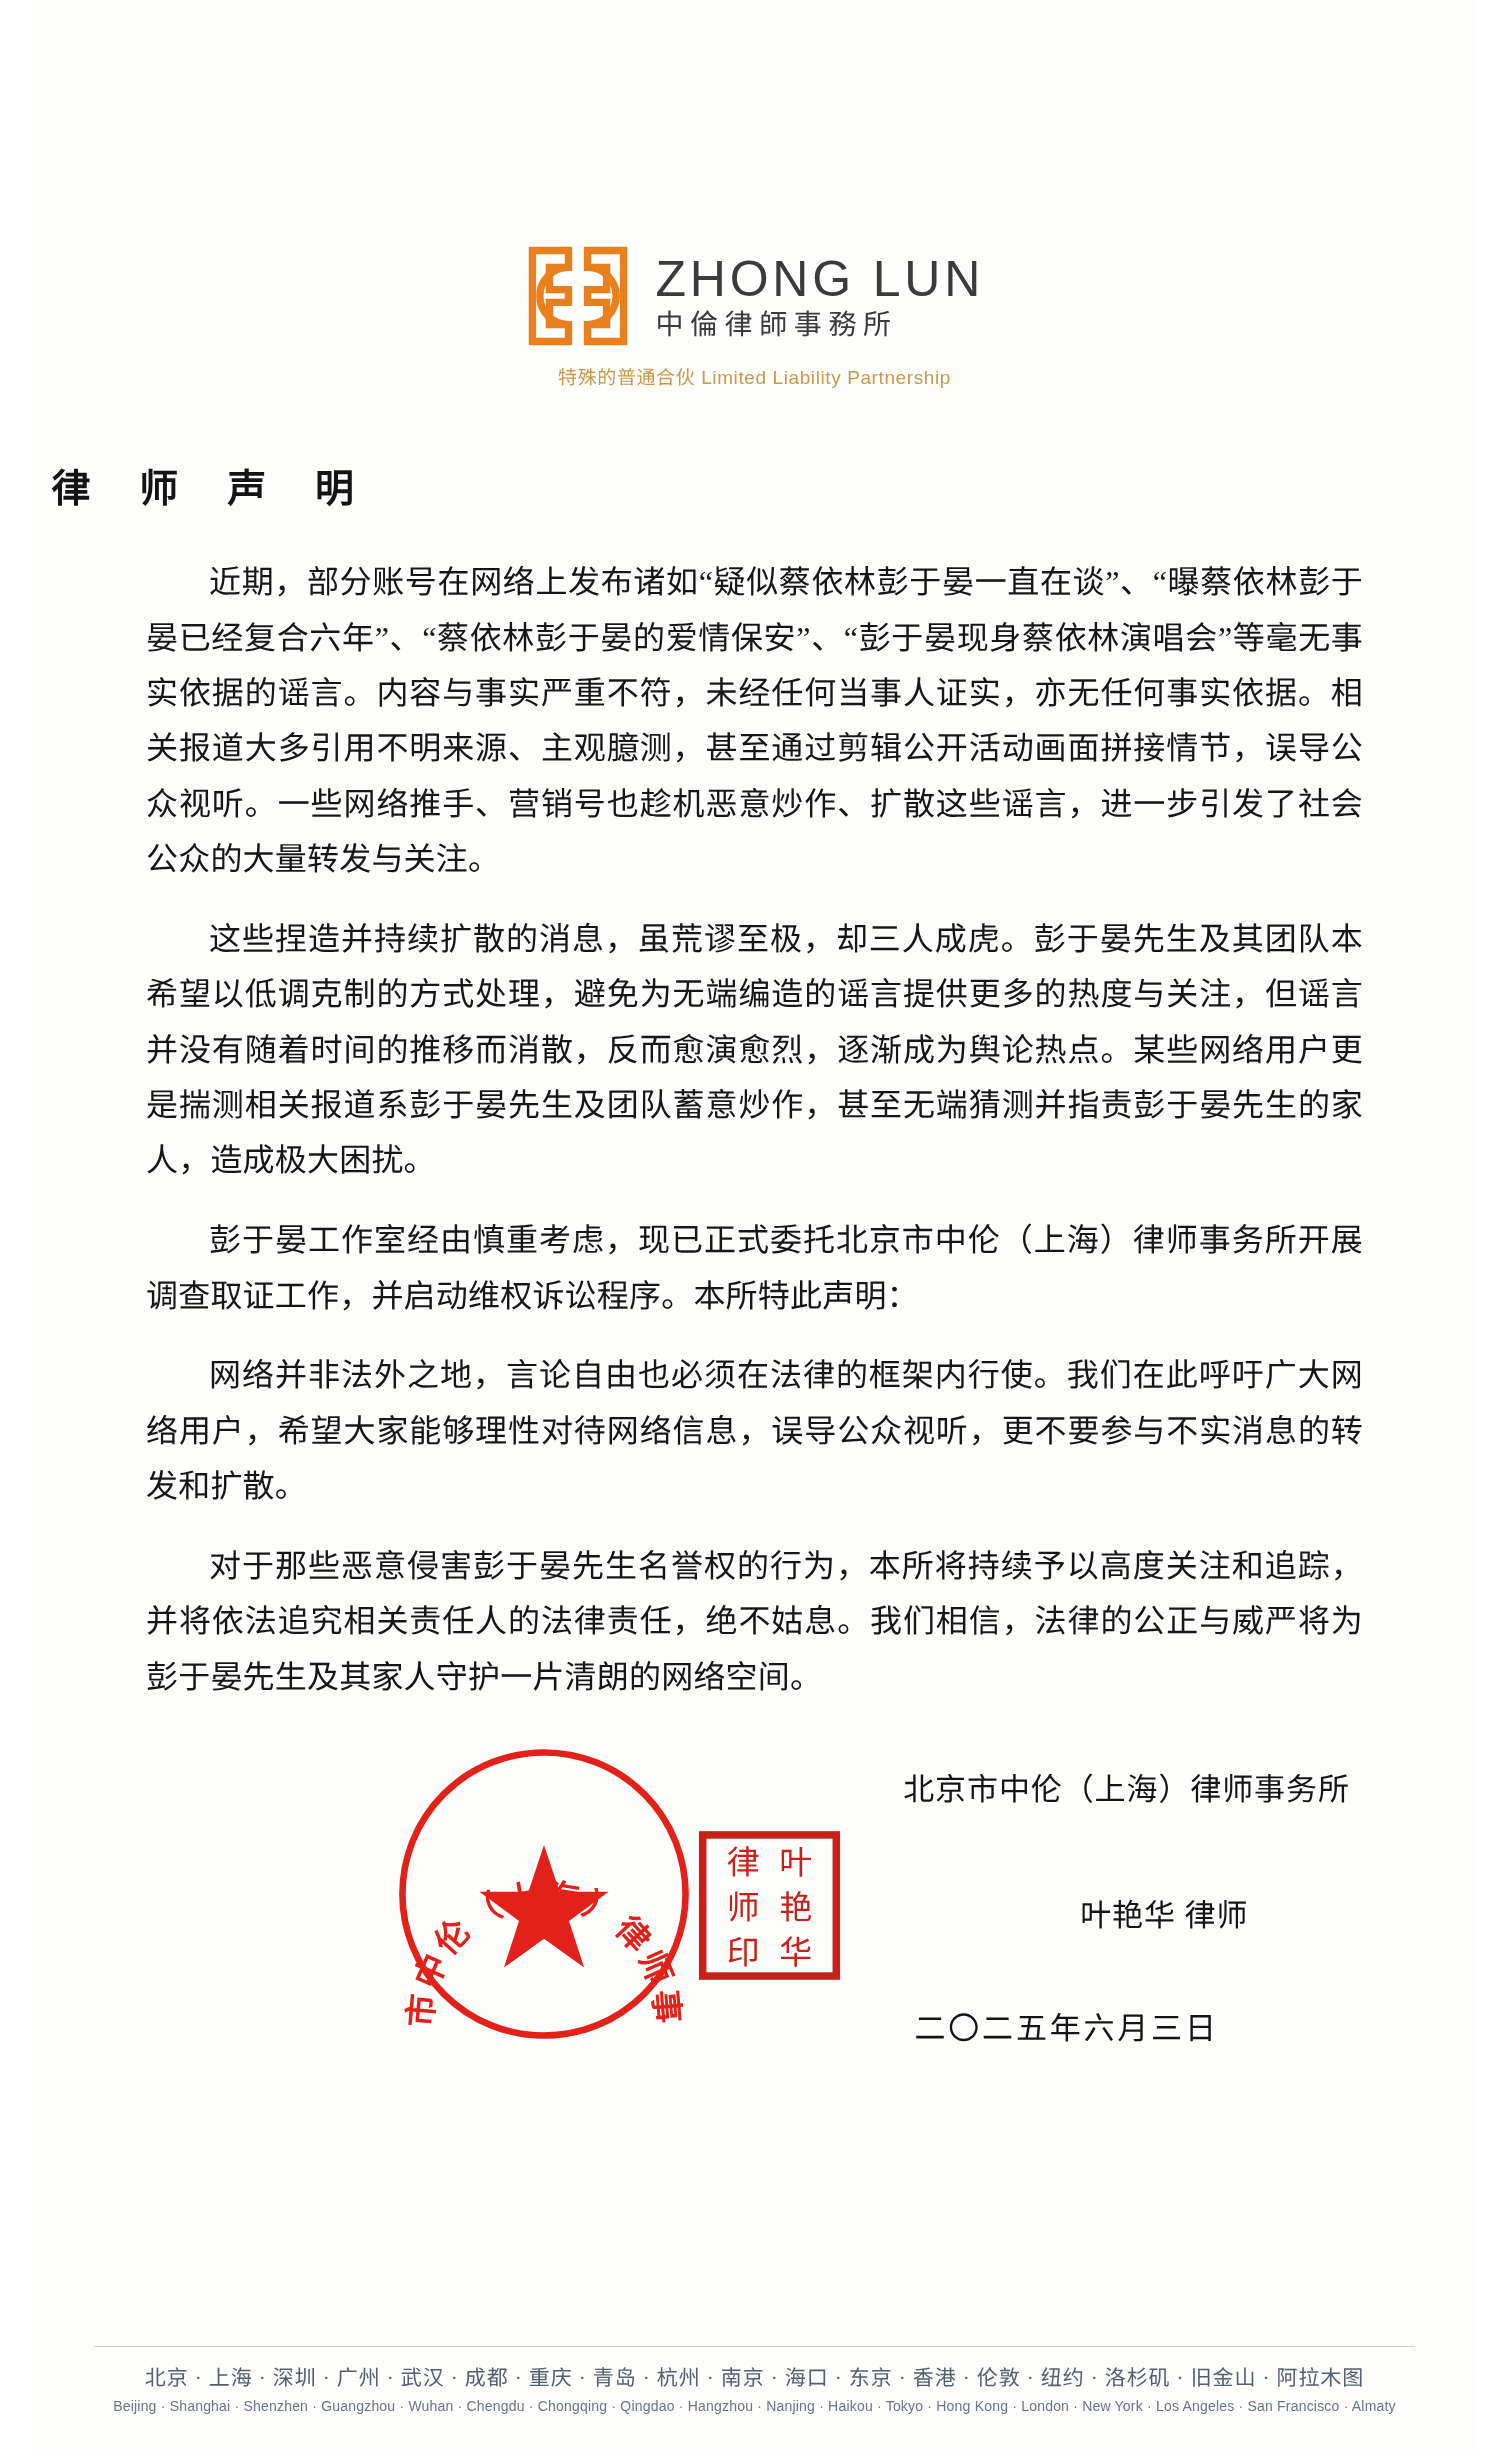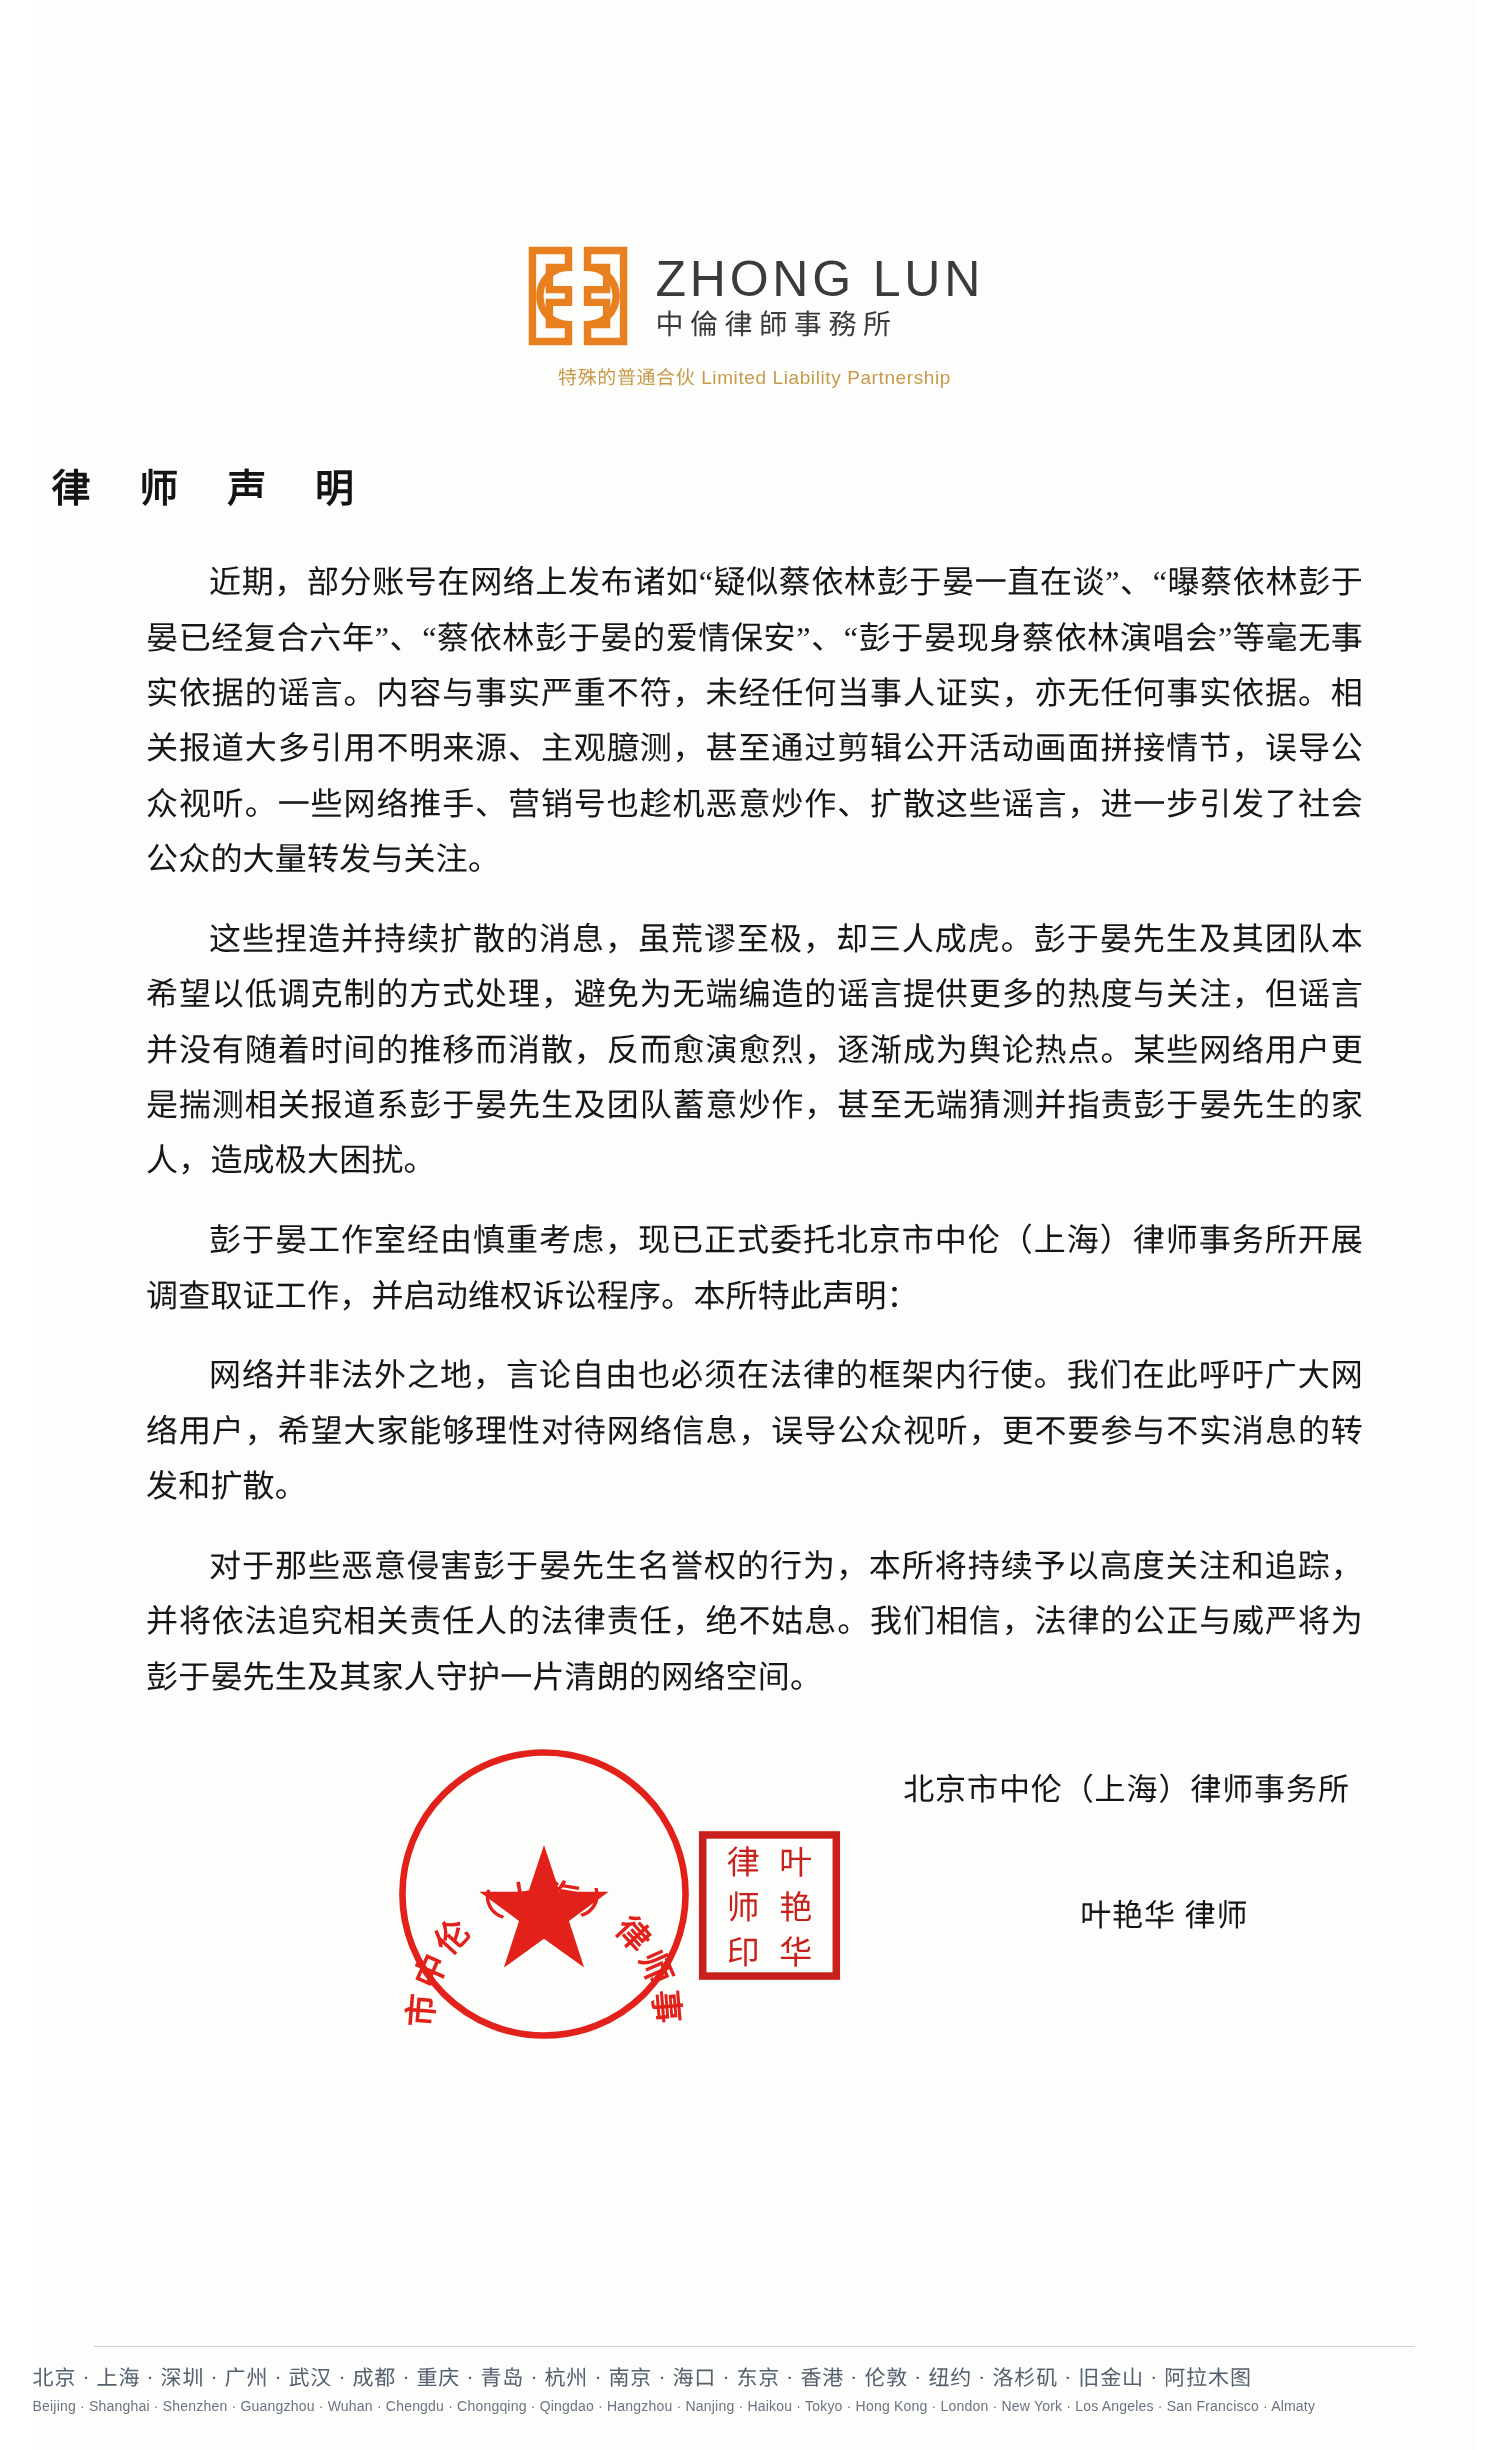--- a/index.html
+++ b/index.html
@@ -144,20 +144,21 @@
     width: 143px;
     height: 151px;
   }
 
   
   .footer {
     position: absolute;
     left: 0;
     right: 0;
     bottom: 36px;
+    text-align: center;
   }
   .footer-rule {
     width: 1321px;
     height: 0.9px;
     background: #cfcfcf;
     margin: 0 auto 15px auto;
   }
   .footer-cn {
     font-family: "Liberation Serif", "DejaVu Serif", serif;
     font-size: 21px;
@@ -227,20 +228,21 @@
       <text x="104" y="94" font-family="'Liberation Serif','DejaVu Serif',serif" font-size="35" fill="#C8201A" text-anchor="middle">艳</text>
       <text x="104" y="142" font-family="'Liberation Serif','DejaVu Serif',serif" font-size="35" fill="#C8201A" text-anchor="middle">华</text>
       <text x="48" y="46" font-family="'Liberation Serif','DejaVu Serif',serif" font-size="35" fill="#C8201A" text-anchor="middle">律</text>
       <text x="48" y="94" font-family="'Liberation Serif','DejaVu Serif',serif" font-size="35" fill="#C8201A" text-anchor="middle">师</text>
       <text x="48" y="142" font-family="'Liberation Serif','DejaVu Serif',serif" font-size="35" fill="#C8201A" text-anchor="middle">印</text>
     </svg>
 
     <div class="sign-lines">
       <div class="sign-firm">北京市中伦（上海）律师事务所</div>
       <div class="sign-lawyer">叶艳华 律师</div>
+      <div class="sign-date">二〇二五年六月三日</div>
     </div>
   </div>
 
   <div class="footer">
     <div class="footer-rule"></div>
     <div class="footer-cn">北京 · 上海 · 深圳 · 广州 · 武汉 · 成都 · 重庆 · 青岛 · 杭州 · 南京 · 海口 · 东京 · 香港 · 伦敦 · 纽约 · 洛杉矶 · 旧金山 · 阿拉木图</div>
     <div class="footer-en">Beijing · Shanghai · Shenzhen · Guangzhou · Wuhan · Chengdu · Chongqing · Qingdao · Hangzhou · Nanjing · Haikou · Tokyo · Hong Kong · London · New York · Los Angeles · San Francisco · Almaty</div>
   </div>
 
 </div>

